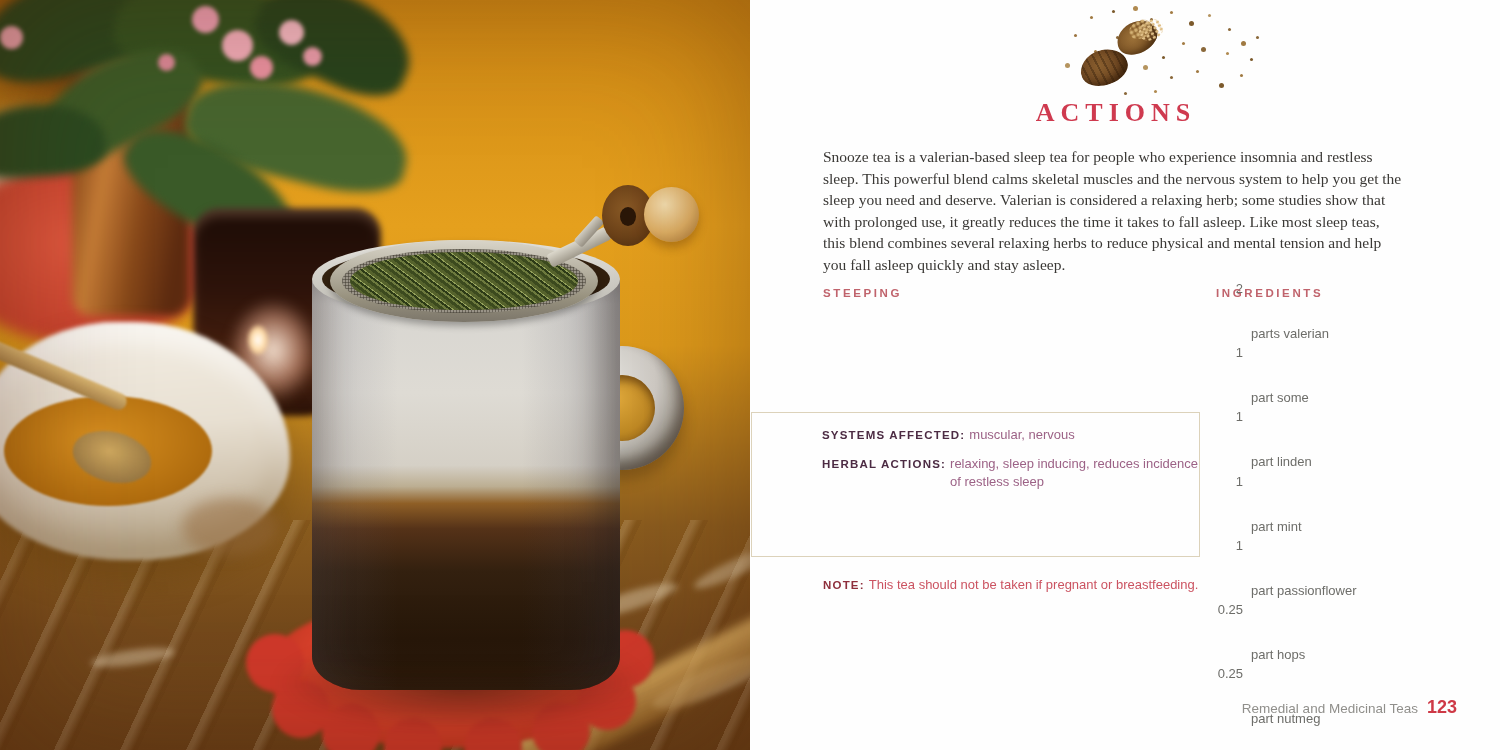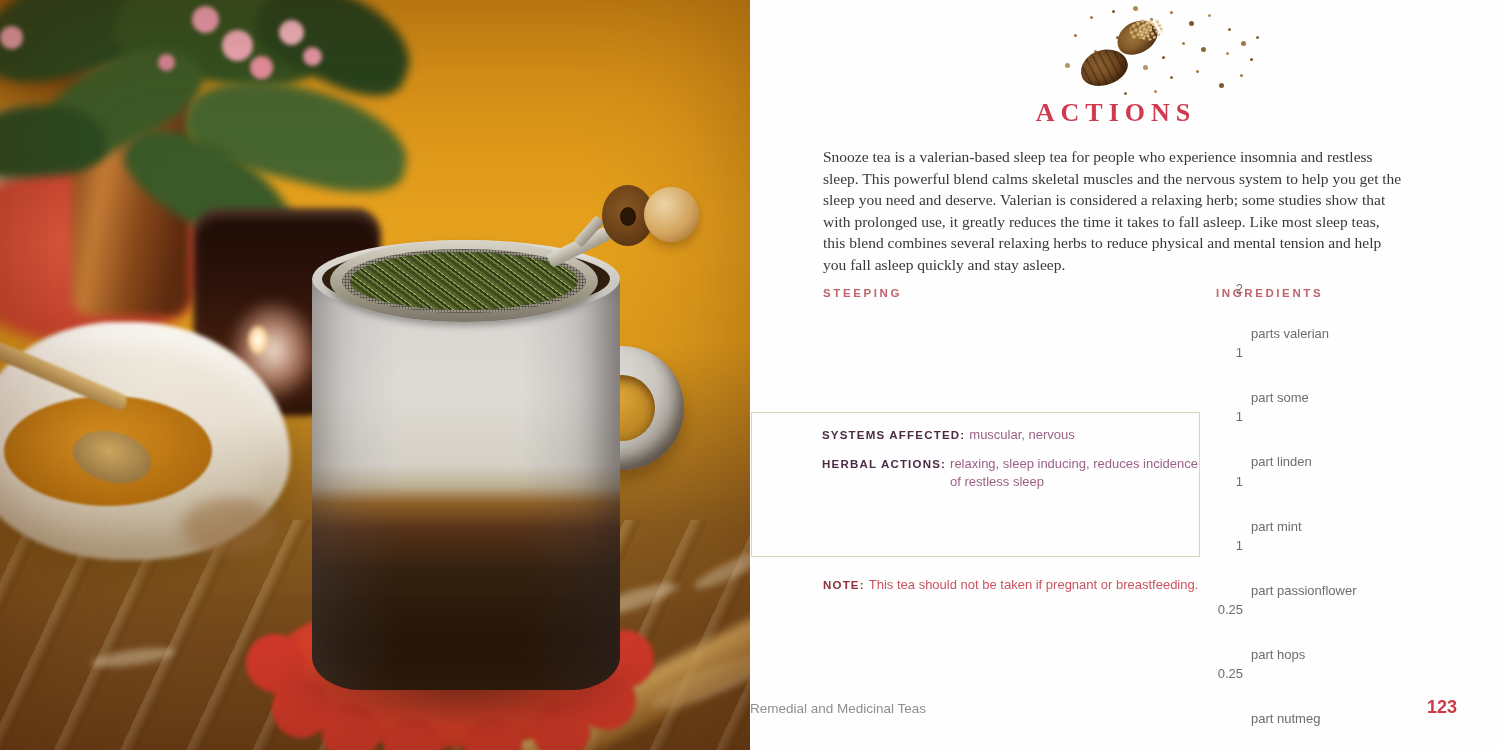--- a/index.html
+++ b/index.html
@@ -142,21 +142,21 @@
   .ingredients{left:466px;top:279px;width:210px;}
   .ing-row{position:static;display:flex;gap:8px;font-size:13px;line-height:19.2px;color:#6d6d69;}
   .ing-row .qty{position:static;width:27px;text-align:right;flex:0 0 27px;}
   .ing-row .nm{position:static;margin-top:45px;}
   .info-box{left:1px;top:412px;width:449px;height:145px;border:1px solid #dcd2ba;background:#fefefe;
     padding:13px 26px 12px 70px;}
   .info-box p{position:static;margin:0 0 10px 0;font-size:13px;line-height:18.5px;color:#9c6286;}
   .plum{position:static;font-size:11.5px;font-weight:700;letter-spacing:1.2px;color:#4c2b43;margin-right:4px;}
   .note{left:73px;top:576px;width:570px;margin:0;font-size:13px;line-height:18px;color:#cb5361;}
   .note .nlbl{position:static;font-size:11.5px;font-weight:700;letter-spacing:1.2px;color:#8e2f3c;margin-right:4px;}
-  .footer{left:0;top:697px;width:707px;display:flex;justify-content:space-between;align-items:baseline;gap:22px;}
+  .footer{left:0;top:697px;width:707px;display:flex;justify-content:flex-end;align-items:baseline;gap:9px;}
   .footer .sect{position:static;font-size:13.5px;color:#908f8b;}
   .footer .pnum{position:static;font-size:18px;font-weight:700;color:#ce3946;}
 </style>
 </head>
 <body>
 
 <div class="stage">
 
   <div class="photo">
     <div class="dark-corner"></div>

